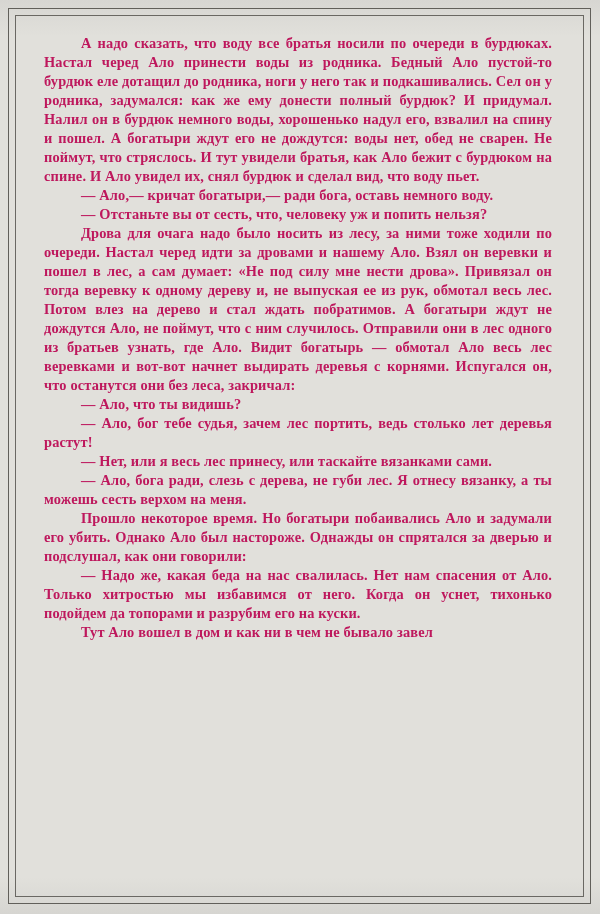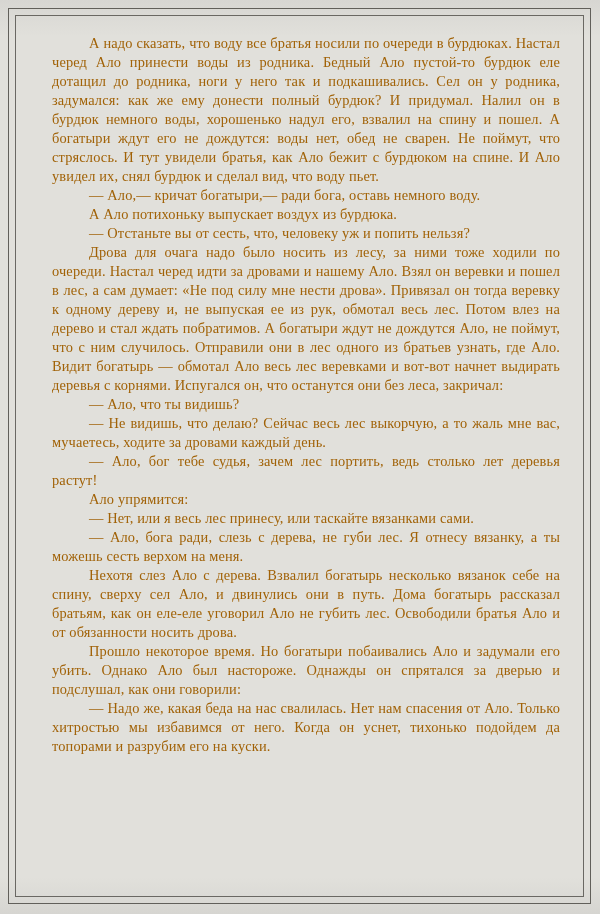--- a/index.html
+++ b/index.html
@@ -25,27 +25,27 @@
   .frame-inner {
     position: absolute;
     left: 6px;
     top: 6px;
     right: 6px;
     bottom: 6px;
     border: 1px solid #6a6863;
   }
   .text-block {
     position: absolute;
-    left: 52px;
+    left: 44px;
     top: 34px;
     width: 508px;
-    color: #a16207;
+    color: #be185d;
     font-size: 14.4px;
     line-height: 19px;
-    font-weight: normal;
+    font-weight: bold;
     letter-spacing: 0.15px;
     text-align: justify;
   }
   .text-block p {
     margin: 0;
     padding: 0;
     text-indent: 37px;
   }
   .page-number {
     position: absolute;
@@ -60,27 +60,24 @@
 </head>
 <body>
 
 <div class="frame-outer">
   <div class="frame-inner"></div>
 </div>
 
 <div class="text-block">
     <p>А надо сказать, что воду все братья носили по очереди в бурдюках. Настал черед Ало принести воды из родника. Бедный Ало пустой-то бурдюк еле дотащил до родника, ноги у него так и подкашивались. Сел он у родника, задумался: как же ему донести полный бурдюк? И придумал. Налил он в бурдюк немного воды, хорошенько надул его, взвалил на спину и пошел. А богатыри ждут его не дождутся: воды нет, обед не сварен. Не поймут, что стряслось. И тут увидели братья, как Ало бежит с бурдюком на спине. И Ало увидел их, снял бурдюк и сделал вид, что воду пьет.</p>
     <p>— Ало,— кричат богатыри,— ради бога, оставь немного воду.</p>
-    <p>А Ало потихоньку выпускает воздух из бурдюка.</p>
     <p>— Отстаньте вы от сесть, что, человеку уж и попить нельзя?</p>
     <p>Дрова для очага надо было носить из лесу, за ними тоже ходили по очереди. Настал черед идти за дровами и нашему Ало. Взял он веревки и пошел в лес, а сам думает: «Не под силу мне нести дрова». Привязал он тогда веревку к одному дереву и, не выпуская ее из рук, обмотал весь лес. Потом влез на дерево и стал ждать побратимов. А богатыри ждут не дождутся Ало, не поймут, что с ним случилось. Отправили они в лес одного из братьев узнать, где Ало. Видит богатырь — обмотал Ало весь лес веревками и вот-вот начнет выдирать деревья с корнями. Испугался он, что останутся они без леса, закричал:</p>
     <p>— Ало, что ты видишь?</p>
-    <p>— Не видишь, что делаю? Сейчас весь лес выкорчую, а то жаль мне вас, мучаетесь, ходите за дровами каждый день.</p>
     <p>— Ало, бог тебе судья, зачем лес портить, ведь столько лет деревья растут!</p>
-    <p>Ало упрямится:</p>
     <p>— Нет, или я весь лес принесу, или таскайте вязанками сами.</p>
     <p>— Ало, бога ради, слезь с дерева, не губи лес. Я отнесу вязанку, а ты можешь сесть верхом на меня.</p>
-    <p>Нехотя слез Ало с дерева. Взвалил богатырь несколько вязанок себе на спину, сверху сел Ало, и двинулись они в путь. Дома богатырь рассказал братьям, как он еле-еле уговорил Ало не губить лес. Освободили братья Ало и от обязанности носить дрова.</p>
     <p>Прошло некоторое время. Но богатыри побаивались Ало и задумали его убить. Однако Ало был настороже. Однажды он спрятался за дверью и подслушал, как они говорили:</p>
     <p>— Надо же, какая беда на нас свалилась. Нет нам спасения от Ало. Только хитростью мы избавимся от него. Когда он уснет, тихонько подойдем да топорами и разрубим его на куски.</p>
+    <p>Тут Ало вошел в дом и как ни в чем не бывало завел</p>
   </div>
 
 <div class="page-number">543</div>
 
 </body></html>

